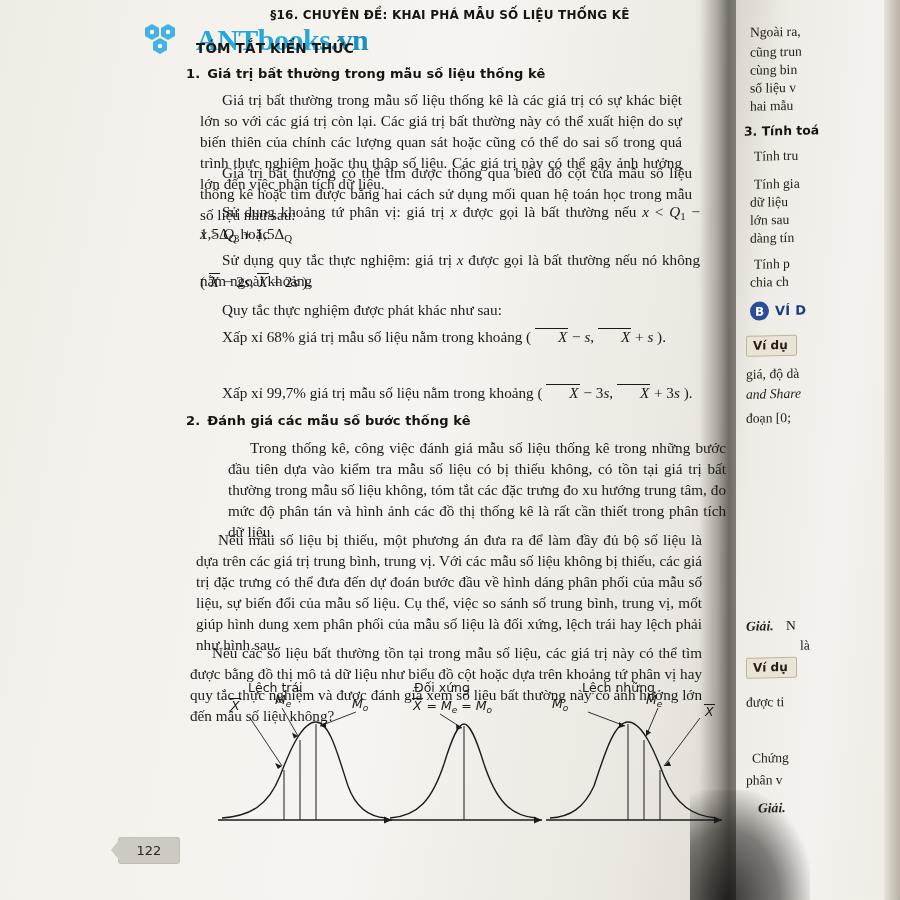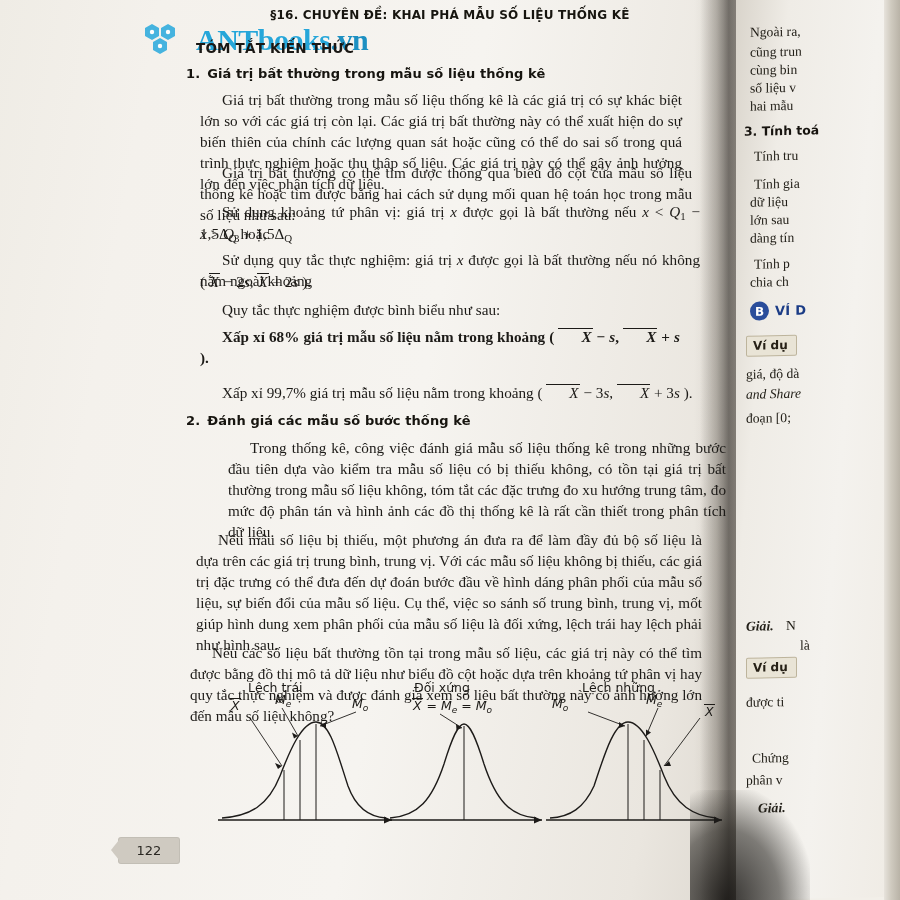--- a/index.html
+++ b/index.html
@@ -282,24 +282,24 @@
     </div>
 
     <div class="para" style="left:200px; top:250px; width:500px; text-indent:22px;">
       Sử dụng quy tắc thực nghiệm: giá trị <span class="math">x</span> được gọi là bất thường nếu nó không nằm ngoài khoảng
     </div>
     <div class="para" style="left:200px; top:272px; width:300px;">
       ( <span class="ovl math">X</span> − 2<span class="math">s</span>, <span class="ovl math">X</span> + 2<span class="math">s</span> ).
     </div>
 
     <div class="para" style="left:200px; top:300px; width:460px; text-indent:22px;">
-      <span>Quy tắc thực nghiệm được bình biểu như sau:</span>
-    </div>
-
-    <div class="para" style="left:200px; top:327px; width:480px; text-indent:22px;font-weight:bold;">
+      <span>Quy tắc thực nghiệm được phát khác như sau:</span>
+    </div>
+
+    <div class="para" style="left:200px; top:327px; width:480px; text-indent:22px;">
       Xấp xỉ 68% giá trị mẫu số liệu nằm trong khoảng ( <span class="ovl math">X</span> − <span class="math">s</span>, <span class="ovl math">X</span> + <span class="math">s</span> ).
     </div>
     <div class="para" style="left:200px; top:383px; width:500px; text-indent:22px;">
       Xấp xỉ 99,7% giá trị mẫu số liệu nằm trong khoảng ( <span class="ovl math">X</span> − 3<span class="math">s</span>, <span class="ovl math">X</span> + 3<span class="math">s</span> ).
     </div>
 
     <div class="numbered-heading" style="left:186px; top:413px;">
       <span class="num">2.</span><span>Đánh giá các mẫu số bước thống kê</span>
     </div>
 

